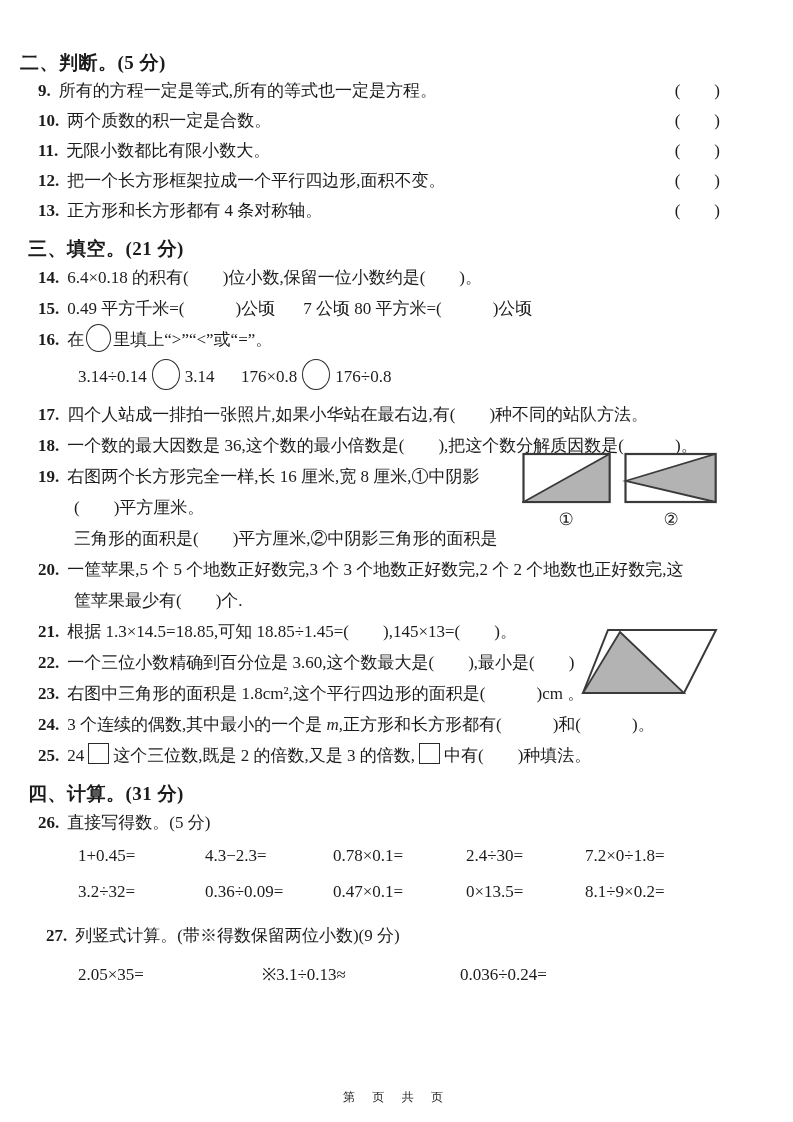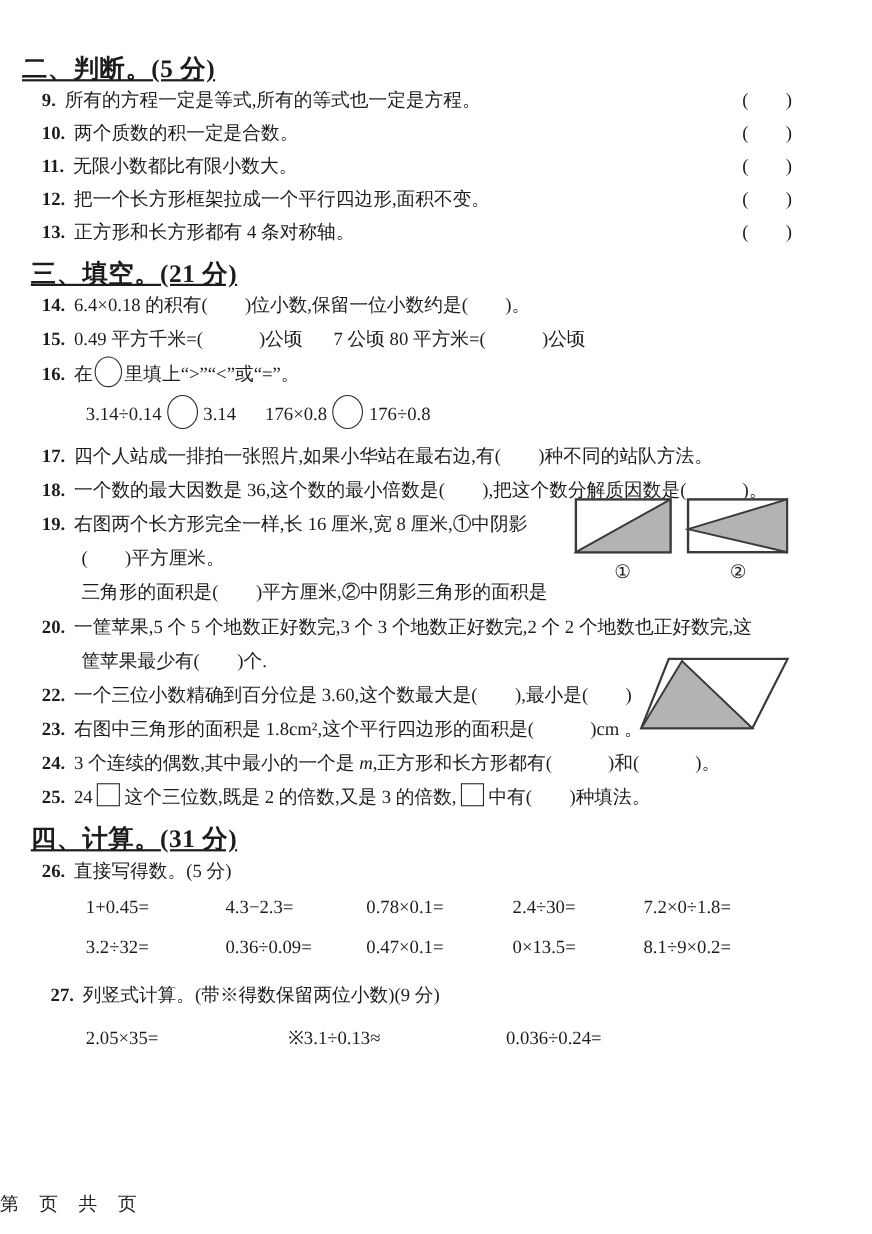--- a/index.html
+++ b/index.html
@@ -7,21 +7,21 @@
     position:relative;
     width:793px; height:1122px;
     background:#ffffff;
     font-family:"Liberation Serif","DejaVu Serif",serif;
     color:#1c1c1c;
     font-size:17px;
     overflow:hidden;
   }
   .content { padding:50px 18px 0 20px; }
 
-  .sec-title { font-weight:bold; font-size:23px; line-height:26px; letter-spacing:0.5px;text-decoration:underline; }
+  .sec-title { font-weight:bold; font-size:19px; line-height:26px; letter-spacing:0.5px; }
   .mt { margin-top:10px;margin-left:8px; }
 
   .q { line-height:30px; padding-left:18px; }
   .fillq { line-height:31px; }
   .qnum { font-weight:bold; margin-right:8px; white-space:nowrap; }
   .qtext { white-space:nowrap; }
 
   .judge-row { display:flex; align-items:baseline; }
   .judge-row .grow { flex:1 1 auto; }
   .judge-row .paren { margin-right:55px; white-space:nowrap; }
@@ -60,21 +60,21 @@
     display:grid; grid-template-columns:127px 128px 133px 119px auto;
     padding-left:58px; line-height:36px; white-space:nowrap;
   }
   .calc-grid3 {
     display:grid; grid-template-columns:184px 198px auto;
     padding-left:58px; line-height:40px; white-space:nowrap; margin-top:4px;
   }
 
   .footer {
     position:absolute; bottom:16px; left:0; width:100%;
-    font-size:17px; letter-spacing:7px; color:#222;
+    text-align:center; font-size:12px; letter-spacing:7px; color:#222;
     font-family:"Liberation Sans","DejaVu Sans",sans-serif;
   }
 
   svg { display:block; }
 </style>
 </head>
 <body>
 
 <div class="page">
   <div class="content">
@@ -154,20 +154,23 @@
       </div>
     </div>
 
     <div>
       <div class="q fillq">
         <span class="qnum">20.</span><span class="qtext">一筐苹果,5 个 5 个地数正好数完,3 个 3 个地数正好数完,2 个 2 个地数也正好数完,这</span>
       </div>
       <div class="qline-cont">筐苹果最少有(　　)个.</div>
     </div>
 
+    <div class="q fillq">
+      <span class="qnum">21.</span><span class="qtext">根据 1.3×14.5=18.85,可知 18.85÷1.45=(　　),145×13=(　　)。</span>
+    </div>
 
     <div class="q fillq relwrap">
       <span class="qnum">22.</span><span class="qtext">一个三位小数精确到百分位是 3.60,这个数最大是(　　),最小是(　　)</span>
       <span class="fig23">
         <svg width="150" height="78" viewBox="0 0 150 78">
           <polygon points="8,70 109,70 141,7 33,7" fill="#ffffff" stroke="#3a3a3a" stroke-width="2"></polygon>
           <polygon points="8,70 109,70 45,9" fill="#b3b3b3" stroke="#3a3a3a" stroke-width="1.8"></polygon>
         </svg>
       </span>
     </div>

